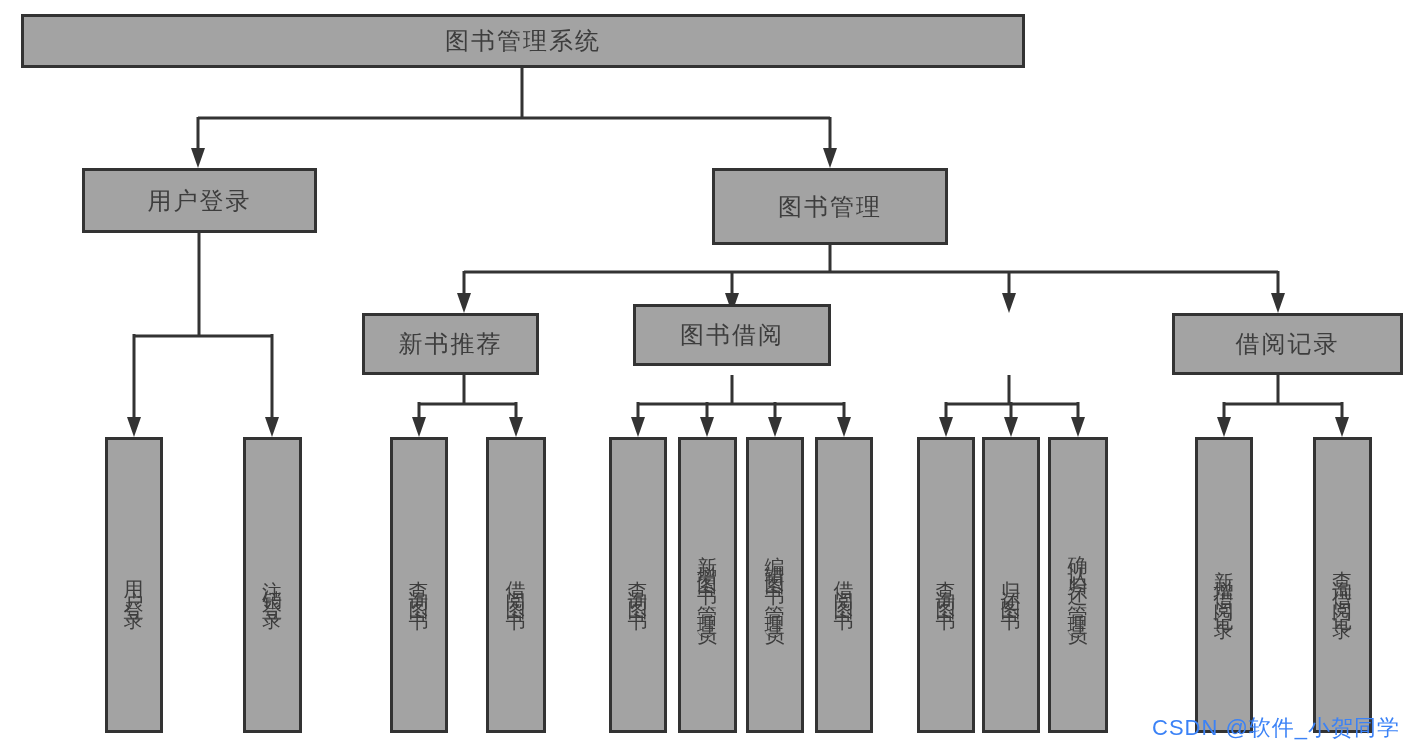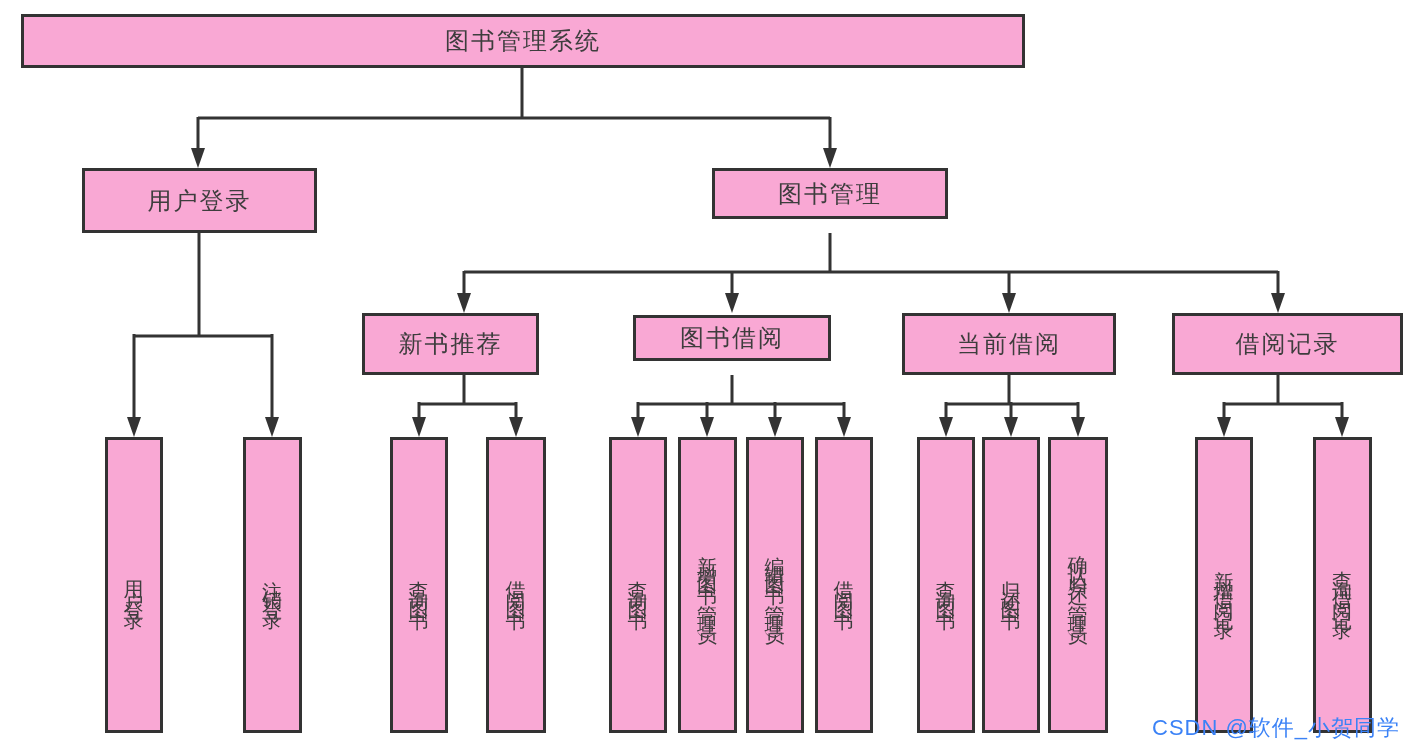--- a/index.html
+++ b/index.html
@@ -18,21 +18,21 @@
   svg.connectors {
     position: absolute;
     left: 0;
     top: 0;
     z-index: 1;
   }
   .box {
     position: absolute;
     box-sizing: border-box;
     border: 3px solid #333333;
-    background: #f9a8d4;
+    background: #a3a3a3;
     display: flex;
     align-items: center;
     justify-content: center;
     color: #3d3d3d;
     z-index: 2;
   }
   .hlabel {
     font-size: 24px;
     letter-spacing: 2px;
     white-space: nowrap;
@@ -102,32 +102,29 @@
     </g>
   </svg>
 
   <div class="box" style="left:21px; top:14px; width:1004px; height:54px;">
     <span class="hlabel">图书管理系统</span>
   </div>
 
   <div class="box" style="left:82px; top:168px; width:235px; height:65px;">
     <span class="hlabel">用户登录</span>
   </div>
-  <div class="box" style="left:712px; top:168px; width:236px; height:51px;">
+  <div class="box" style="left:712px; top:168px; width:236px; height:77px;">
     <span class="hlabel">图书管理</span>
   </div>
 
   <div class="box" style="left:362px; top:313px; width:177px; height:62px;">
     <span class="hlabel">新书推荐</span>
   </div>
-  <div class="box" style="left:633px; top:315px; width:198px; height:46px;">
+  <div class="box" style="left:633px; top:304px; width:198px; height:62px;">
     <span class="hlabel">图书借阅</span>
-  </div>
-  <div class="box" style="left:902px; top:313px; width:214px; height:62px;">
-    <span class="hlabel">当前借阅</span>
   </div>
   <div class="box" style="left:1172px; top:313px; width:231px; height:62px;">
     <span class="hlabel">借阅记录</span>
   </div>
 
   <div class="box leaf" style="left:105px; width:58px;">
     <span class="vtext">用户登录</span>
   </div>
   <div class="box leaf" style="left:243px; width:59px;">
     <span class="vtext">注销登录</span>

